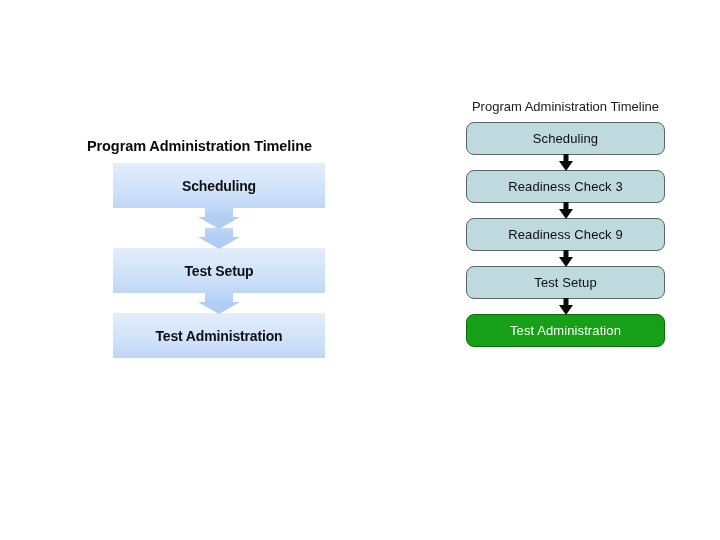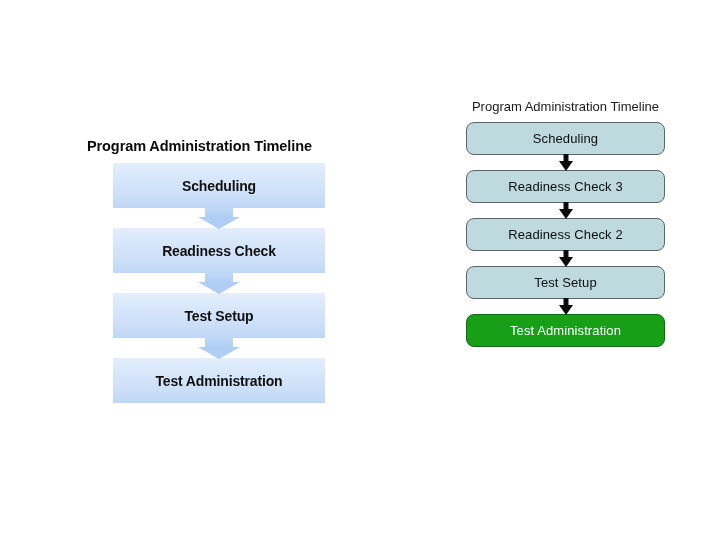--- a/index.html
+++ b/index.html
@@ -160,23 +160,20 @@
 
       <div class="lbox">
         <span>Scheduling</span>
       </div>
 
       <div class="larrow">
         <div class="shaft"></div>
         <div class="head"></div>
       </div>
 
-      <div class="lbox">
-        <span>Readiness Check</span>
-      </div>
 
       <div class="larrow">
         <div class="shaft"></div>
         <div class="head"></div>
       </div>
 
       <div class="lbox">
         <span>Test Setup</span>
       </div>
 
@@ -209,21 +206,21 @@
       <div class="rbox">
         <span>Readiness Check 3</span>
       </div>
 
       <div class="rarrow">
         <div class="shaft"></div>
         <div class="head"></div>
       </div>
 
       <div class="rbox">
-        <span>Readiness Check 2</span>
+        <span>Readiness Check 9</span>
       </div>
 
       <div class="rarrow">
         <div class="shaft"></div>
         <div class="head"></div>
       </div>
 
       <div class="rbox">
         <span>Test Setup</span>
       </div>

